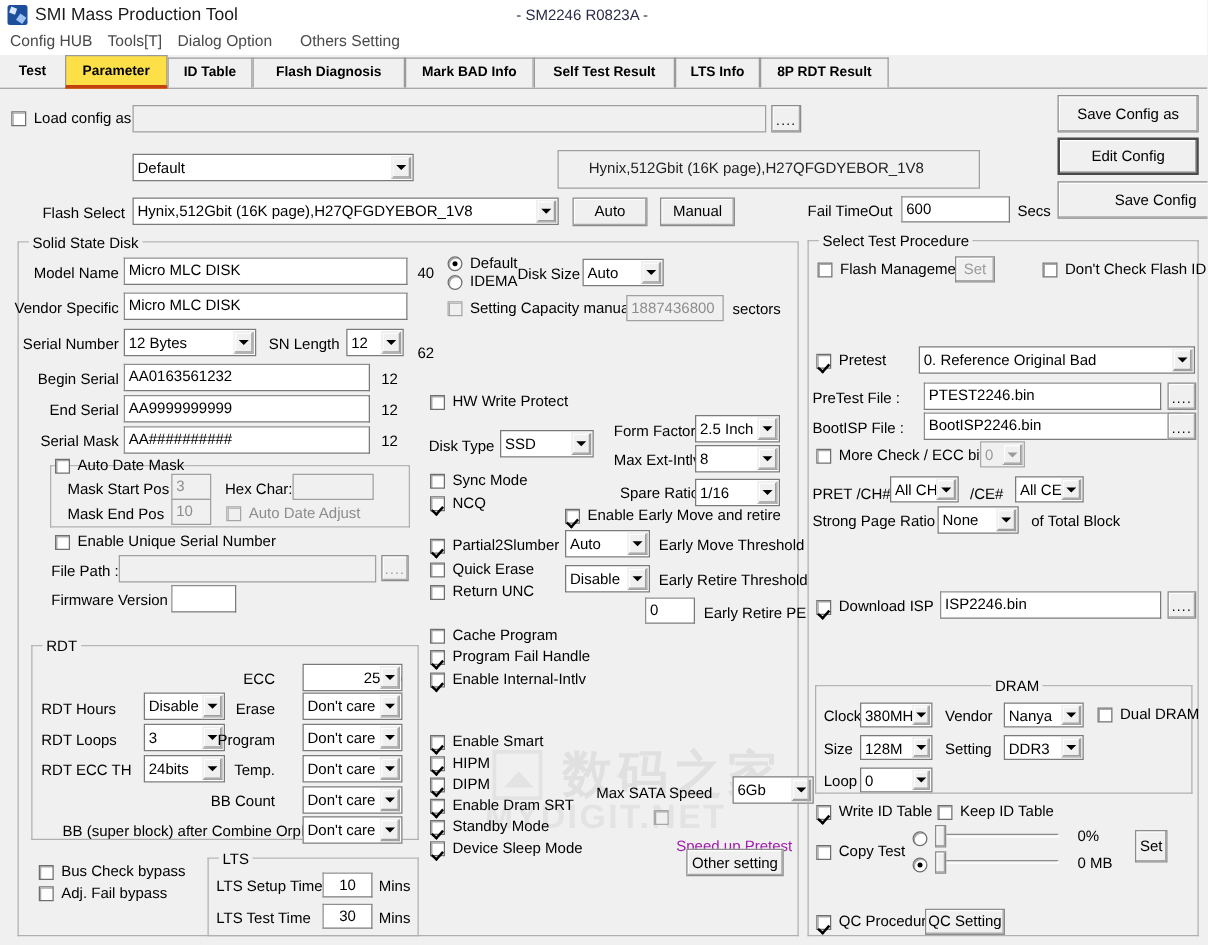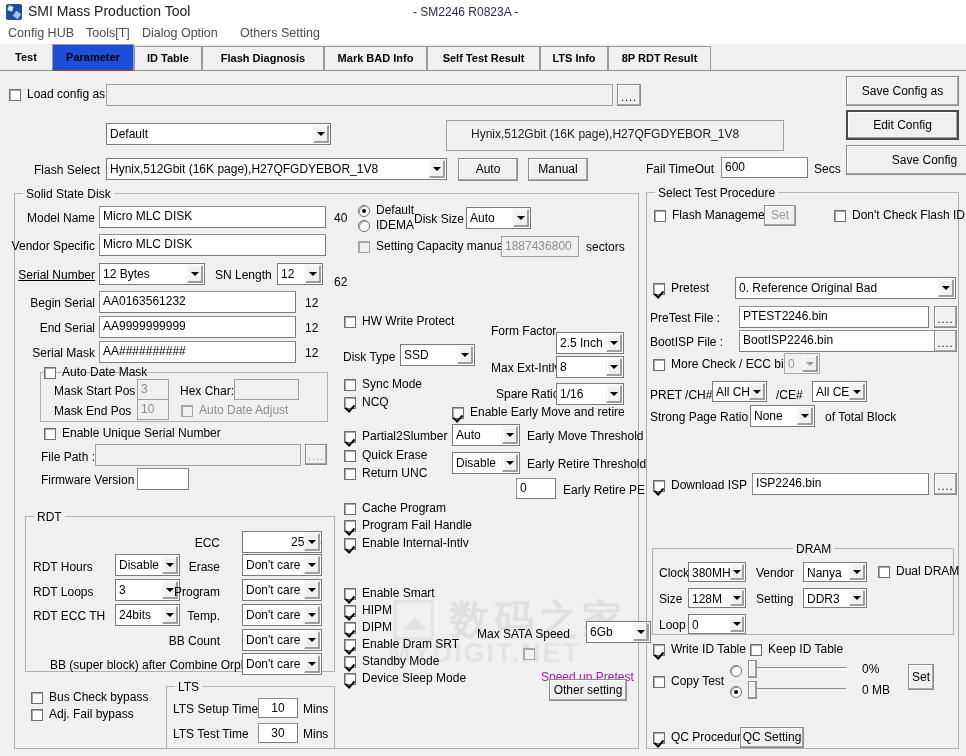--- a/index.html
+++ b/index.html
@@ -64,22 +64,22 @@
     background:#f0f0f0;
     border:1px solid #9a9a9a;
     border-bottom:none;
     font-weight:bold; font-size:11px;
     text-align:center; line-height:23px;
     color:#000;
     white-space:nowrap;
   }
   .tab.sel{
     top:0px; height:27px; line-height:25px;
-    background:#1d4ed8;
-    border-bottom:1px solid #c2410c;
+    background:#fde047;
+    border-bottom:3px solid #c2410c;
     z-index:5;
   }
   .tab.plain{
     border:none;
   }
 
   
   .lbl{ position:absolute; font-size:12px; color:#000; white-space:nowrap; }
   .lbl.r{ text-align:right; }
 
@@ -283,21 +283,21 @@
   </div>
 
   <div class="lbl r" style="left:10px; top:211px; width:85px;">Model Name</div>
   <div class="txt" style="left:99px; top:206px; width:227px; height:22px;">Micro MLC DISK</div>
   <div class="lbl" style="left:334px; top:211px;">40</div>
 
   <div class="lbl r" style="left:4px; top:239px; width:91px;">Vendor Specific</div>
   <div class="txt" style="left:99px; top:234px; width:227px; height:22px;">Micro MLC DISK</div>
   <div class="lbl" style="left:334px; top:239px;margin-top:36px;">62</div>
 
-  <div class="lbl r" style="left:10px; top:268px; width:85px;text-decoration:underline;">Serial Number</div>
+  <div class="lbl r" style="left:10px; top:268px; width:85px;">Serial Number</div>
   <div class="combo" style="left:99px; top:263px; width:106px; height:22px;">
     <span>12 Bytes</span>
     <span class="arw"></span>
   </div>
   <div class="lbl" style="left:215px; top:268px;">SN Length</div>
   <div class="combo" style="left:277px; top:263px; width:46px; height:22px;">
     <span>12</span>
     <span class="arw"></span>
   </div>
 
@@ -368,21 +368,21 @@
   <div class="cb" style="left:344px; top:314px;">
     <span class="bx"></span>
     <span class="tx">HW Write Protect</span>
   </div>
 
   <div class="lbl" style="left:343px; top:350px;">Disk Type</div>
   <div class="combo" style="left:400px; top:344px; width:75px; height:22px;">
     <span>SSD</span>
     <span class="arw"></span>
   </div>
-  <div class="lbl" style="left:491px; top:324px;">Form Factor</div>
+  <div class="lbl" style="left:491px; top:338px;">Form Factor</div>
   <div class="combo" style="left:556px; top:332px; width:68px; height:22px;">
     <span>2.5 Inch</span>
     <span class="arw"></span>
   </div>
   <div class="lbl" style="left:491px; top:361px;">Max Ext-Intlv</div>
   <div class="combo" style="left:556px; top:356px; width:68px; height:22px;">
     <span>8</span>
     <span class="arw"></span>
   </div>
 

